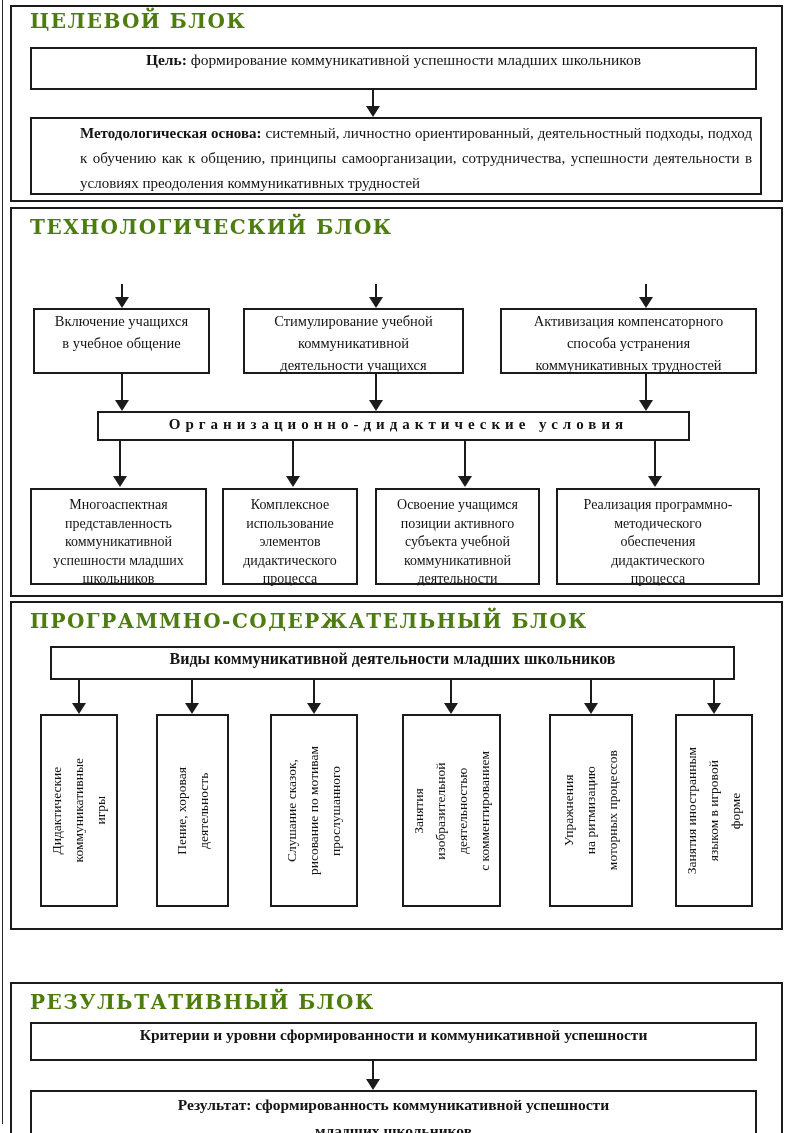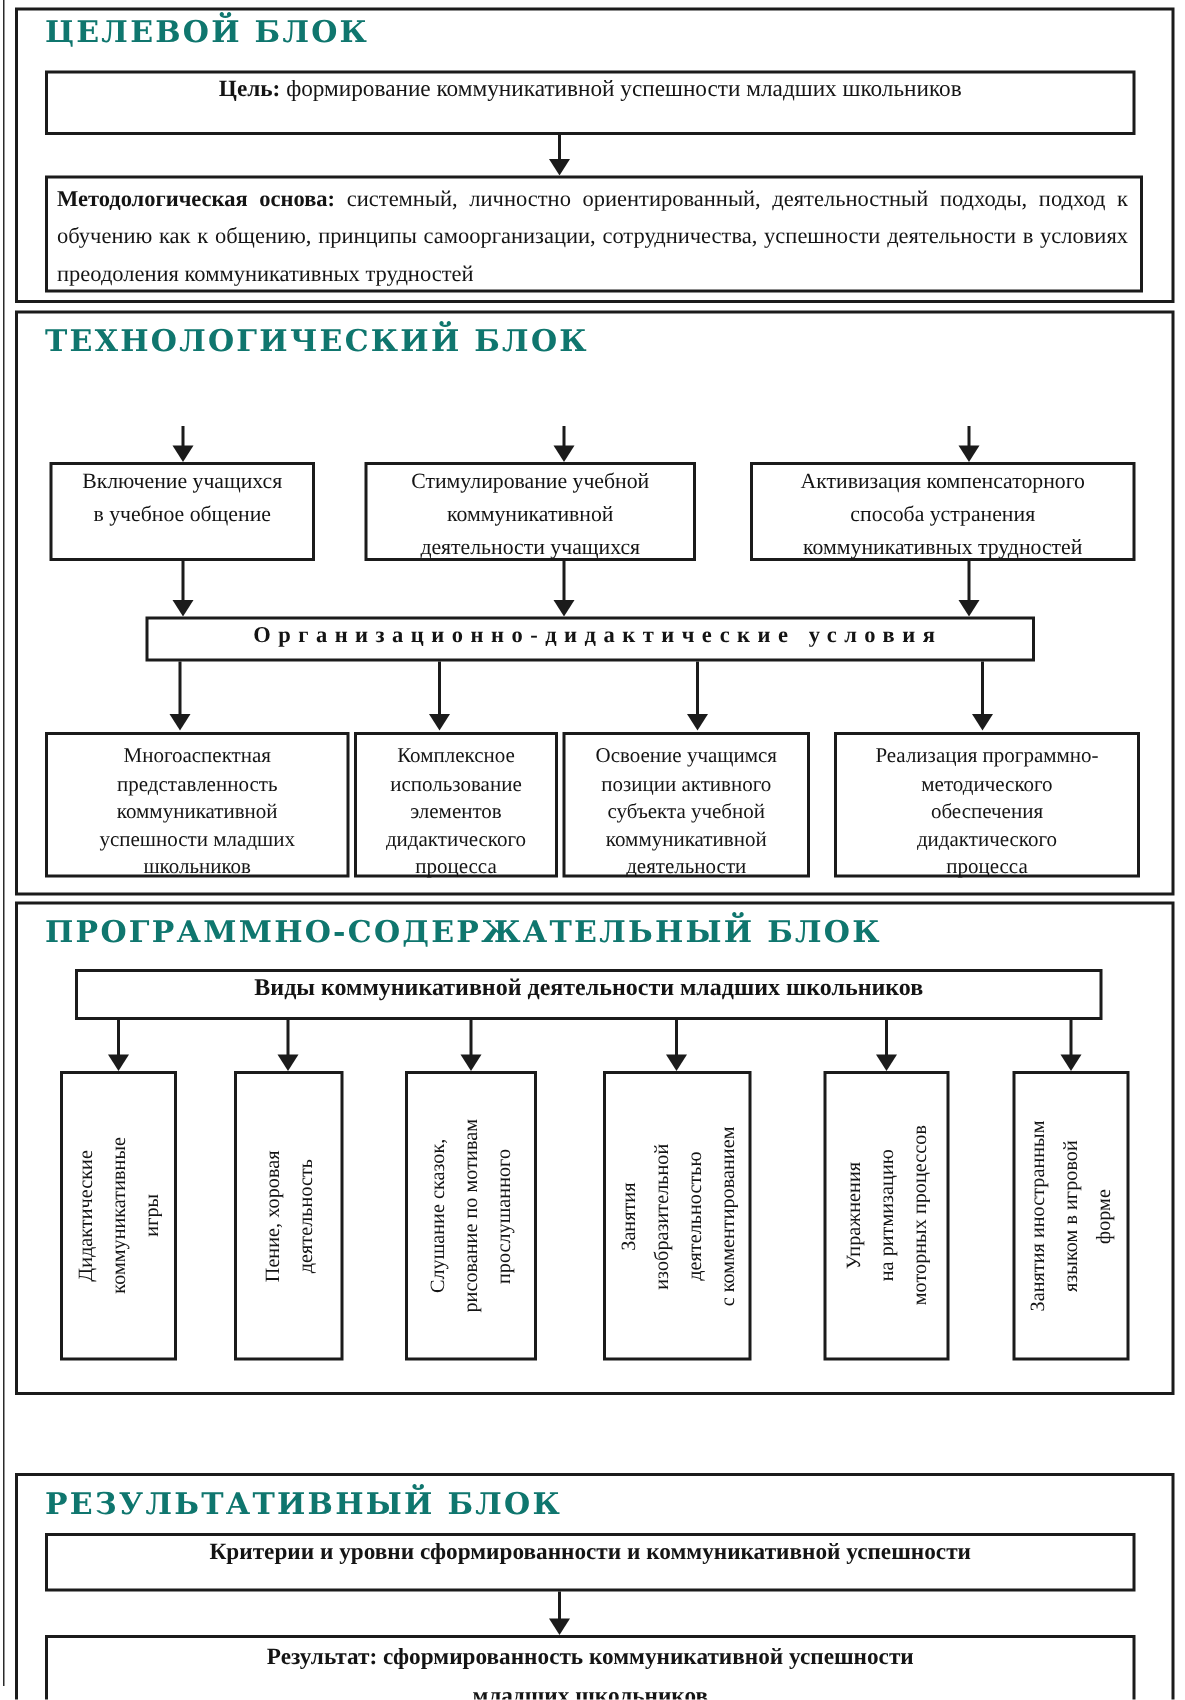--- a/index.html
+++ b/index.html
@@ -5,21 +5,21 @@
   * { margin:0; padding:0; box-sizing:border-box; }
   html,body { width:790px; height:1133px; }
   body {
     position:relative; overflow:hidden; background:#ffffff;
     font-family:"Liberation Serif","DejaVu Serif",serif; color:#141414;
   }
   .page-edge { position:absolute; background:#2a2a2a; }
   .section { position:absolute; left:10px; width:773px; border:2px solid #1b1b1b; background:#fff; }
   .sec-title {
     position:absolute; font-family:"DejaVu Serif","Liberation Serif",serif;
-    font-weight:bold; font-size:20px; letter-spacing:1.5px; color:#0f766e; white-space:nowrap;
+    font-weight:bold; font-size:20px; letter-spacing:1.5px; color:#4d7c0f; white-space:nowrap;
   }
   .box {
     position:absolute; border:2px solid #1b1b1b; background:#fff;
     display:flex; align-items:flex-start; justify-content:center;
     text-align:center; font-size:15px; line-height:22px;
   }
   .box .inner { width:100%; }
   .pre { white-space:pre-line; }
   .jtext {
     display:block; text-align:justify; font-size:15px; line-height:25px; padding:2px 8px 0 6px;
@@ -56,21 +56,21 @@
 
 <div class="section" style="top:5px; height:197px;">
   <div class="sec-title" style="left:18px; top:2px;">ЦЕЛЕВОЙ БЛОК</div>
 
   <div class="box" style="left:18px; top:40px; width:727px; height:43px; font-size:15.5px;">
     <span class="inner"><b class="lbl">Цель:</b> <span>формирование коммуникативной успешности младших школьников</span></span>
   </div>
 
   <div class="arrow" style="left:349px; top:83px; height:27px;"></div>
 
-  <div class="box" style="left:18px; top:110px; width:732px; height:78px; align-items:flex-start;">
+  <div class="box" style="left:18px; top:110px; width:732px; height:78px; align-items:flex-start;padding-left:42px;">
     <span class="inner jtext"><b class="lbl">Методологическая основа:</b> <span>системный, личностно ориентированный, деятельностный подходы, подход к обучению как к общению, принципы самоорганизации, сотрудничества, успешности деятельности в условиях преодоления коммуникативных трудностей</span></span>
   </div>
 </div>
 
 <div class="section" style="top:207px; height:390px;">
   <div class="sec-title" style="left:18px; top:6px;">ТЕХНОЛОГИЧЕСКИЙ БЛОК</div>
 
 
   <div class="arrow" style="left:98px;  top:75px; height:24px;"></div>
   <div class="arrow" style="left:352px; top:75px; height:24px;"></div>
@@ -91,26 +91,26 @@
 
   <div class="box" style="left:85px; top:202px; width:593px; height:30px;">
     <span class="spaced-title2">Организационно-дидактические условия</span>
   </div>
 
   <div class="arrow" style="left:96px;  top:232px; height:46px;"></div>
   <div class="arrow" style="left:269px; top:232px; height:46px;"></div>
   <div class="arrow" style="left:441px; top:232px; height:46px;"></div>
   <div class="arrow" style="left:631px; top:232px; height:46px;"></div>
 
-  <div class="box small-cells pre" style="left:18px;  top:279px; width:203px; height:97px;">Многоаспектная
+  <div class="box small-cells pre" style="left:18px;  top:279px; width:177px; height:97px;">Многоаспектная
 представленность
 коммуникативной
 успешности младших
 школьников</div>
-  <div class="box small-cells pre" style="left:224px; top:279px; width:136px; height:97px;">Комплексное
+  <div class="box small-cells pre" style="left:210px; top:279px; width:136px; height:97px;">Комплексное
 использование
 элементов
 дидактического
 процесса</div>
   <div class="box small-cells pre" style="left:363px; top:279px; width:165px; height:97px;">Освоение учащимся
 позиции активного
 субъекта учебной
 коммуникативной
 деятельности</div>
   <div class="box small-cells pre" style="left:544px; top:279px; width:204px; height:97px;">Реализация программно-

